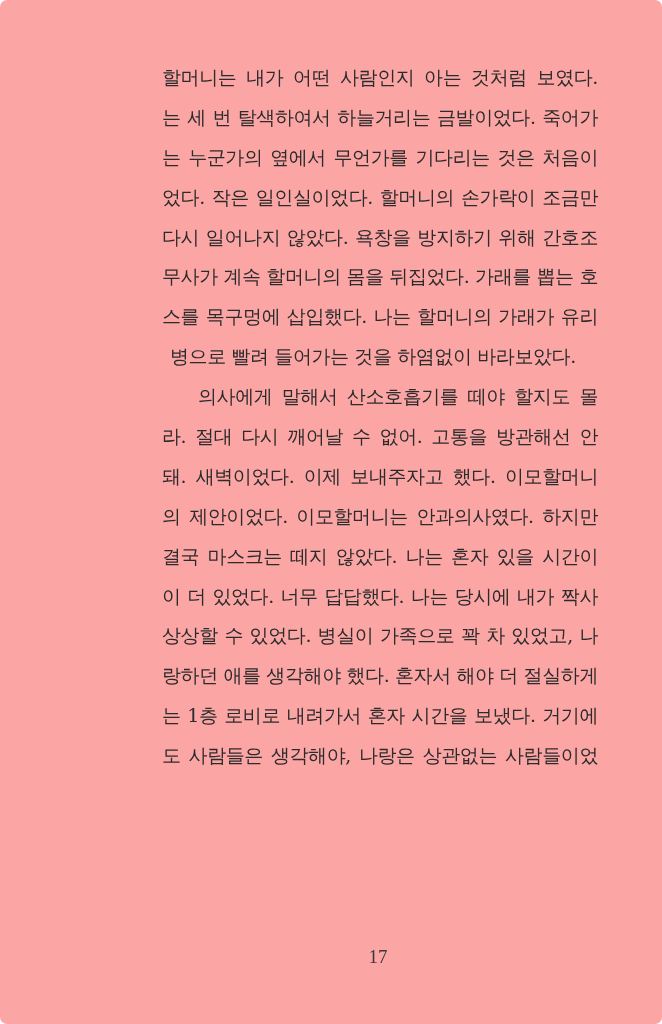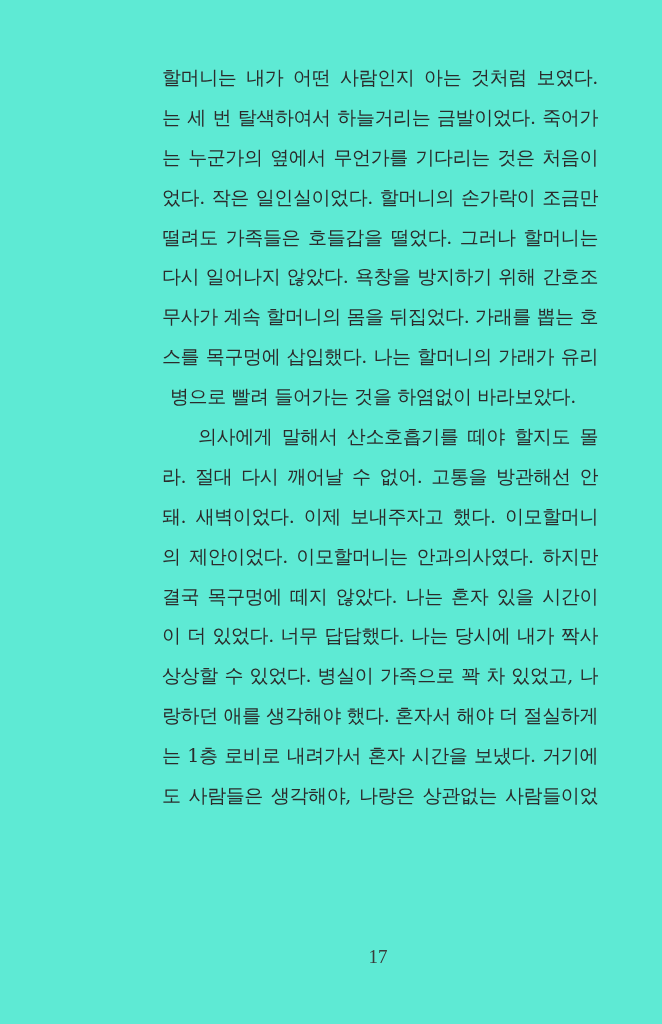--- a/index.html
+++ b/index.html
@@ -10,21 +10,22 @@
     body {
       width: 662px;
       height: 1024px;
       position: relative;
       overflow: hidden;
     }
     .page {
       position: absolute;
       left: 0; top: 0;
       width: 662px; height: 1024px;
-      background: #5eead4;
+      background: #fca5a5;
+      border-radius: 7px;
     }
     .text-block {
       position: absolute;
       left: 162px;
       top: 58px;
       width: 436px;
       font-family: "DejaVu Serif", "Liberation Serif", serif;
       font-size: 19px;
       color: #2b2b2b;
     }
@@ -56,30 +57,29 @@
   </style>
 </head>
 <body>
 
 <div class="page">
   <div class="text-block">
     <div class="line">할머니는 내가 어떤 사람인지 아는 것처럼 보였다.</div>
     <div class="line">는 세 번 탈색하여서 하늘거리는 금발이었다. 죽어가</div>
     <div class="line">는 누군가의 옆에서 무언가를 기다리는 것은 처음이</div>
     <div class="line">었다. 작은 일인실이었다. 할머니의 손가락이 조금만</div>
-    <div class="line">떨려도 가족들은 호들갑을 떨었다. 그러나 할머니는</div>
     <div class="line">다시 일어나지 않았다. 욕창을 방지하기 위해 간호조</div>
     <div class="line">무사가 계속 할머니의 몸을 뒤집었다. 가래를 뽑는 호</div>
     <div class="line">스를 목구멍에 삽입했다. 나는 할머니의 가래가 유리</div>
     <div class="line last-in-para">병으로 빨려 들어가는 것을 하염없이 바라보았다.</div>
     <div class="line indent">의사에게 말해서 산소호흡기를 떼야 할지도 몰</div>
     <div class="line">라. 절대 다시 깨어날 수 없어. 고통을 방관해선 안</div>
     <div class="line">돼. 새벽이었다. 이제 보내주자고 했다. 이모할머니</div>
     <div class="line">의 제안이었다. 이모할머니는 안과의사였다. 하지만</div>
-    <div class="line">결국 목구멍에 떼지 않았다. 나는 혼자 있을 시간이</div>
+    <div class="line">결국 마스크는 떼지 않았다. 나는 혼자 있을 시간이</div>
     <div class="line">이 더 있었다. 너무 답답했다. 나는 당시에 내가 짝사</div>
     <div class="line">상상할 수 있었다. 병실이 가족으로 꽉 차 있었고, 나</div>
     <div class="line">랑하던 애를 생각해야 했다. 혼자서 해야 더 절실하게</div>
     <div class="line">는 1층 로비로 내려가서 혼자 시간을 보냈다. 거기에</div>
     <div class="line">도 사람들은 생각해야, 나랑은 상관없는 사람들이었</div>
   </div>
 
   <div class="page-number">17</div>
 </div>
 

